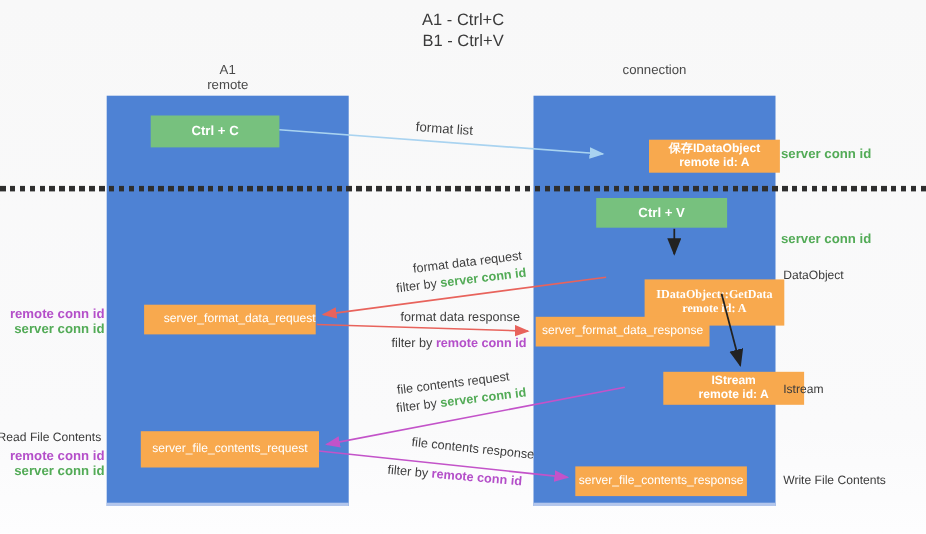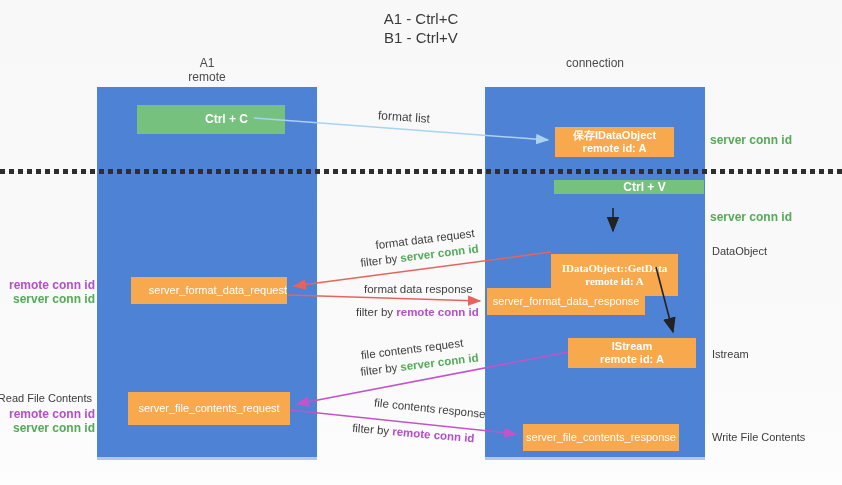--- a/index.html
+++ b/index.html
@@ -12,23 +12,23 @@
     font-size:15px;line-height:19px;color:#3a3a3a;}
   .colhead{position:absolute;top:56px;width:220px;text-align:center;
     font-size:12px;line-height:14px;color:#4a4a4a;}
   .lifeline{position:absolute;top:87px;width:220px;height:370px;
     background:#4e82d4;border-bottom:3px solid #b3c6ec;}
   .dotted{position:absolute;top:169px;left:0;width:842px;height:5px;z-index:4;
     background:repeating-linear-gradient(to right,#2e2e2e 0 5px,transparent 5px 9px);}
   .node{position:absolute;z-index:3;display:flex;flex-direction:column;
     align-items:center;justify-content:center;text-align:center;color:#fff;
     font-size:11px;line-height:13px;}
-  .node.green{background:#77c17e;font-size:12px;font-weight:600;padding-left:31px;}
+  .node.green{background:#77c17e;font-size:12px;font-weight:600;}
   .node.orange{background:#f8a94e;}
-  .bold2{font-weight:600;}
+  .bold2{font-weight:600;margin-left:35px;}
   .sidelabel{position:absolute;z-index:3;font-size:11px;white-space:nowrap;color:#3c3c3c;}
   .conn-green{color:#53ab57;font-weight:700;}
   .conn-purple{color:#b44fc9;font-weight:700;}
   .conngroup{position:absolute;z-index:3;text-align:right;font-size:12px;line-height:14px;white-space:nowrap;}
   .alabel{position:absolute;z-index:5;font-size:11.5px;color:#3f3f3f;
     text-align:center;white-space:nowrap;}
   svg.arrows{position:absolute;top:0;left:0;z-index:4;pointer-events:none;}
 </style>
 </head>
 <body>
@@ -55,21 +55,21 @@
 
   <div class="node green" style="left:137px;top:105px;width:117px;height:29px;">
     <span>Ctrl + C</span>
   </div>
 
   <div class="node orange bold2" style="left:555px;top:127px;width:119px;height:30px;">
     <span>保存IDataObject</span>
     <span>remote id: A</span>
   </div>
 
-  <div class="node green" style="left:554px;top:180px;width:119px;height:14px;">
+  <div class="node green" style="left:542px;top:180px;width:119px;height:27px;">
     <span>Ctrl + V</span>
   </div>
 
   <div class="node orange bold2" style="left:551px;top:254px;width:127px;height:42px;font-family:Liberation Serif, serif;">
     <span>IDataObject::GetData</span>
     <span>remote id: A</span>
   </div>
 
   <div class="node orange" style="left:131px;top:277px;width:156px;height:27px;align-items:flex-end;">
     <span>server_format_data_request</span>

